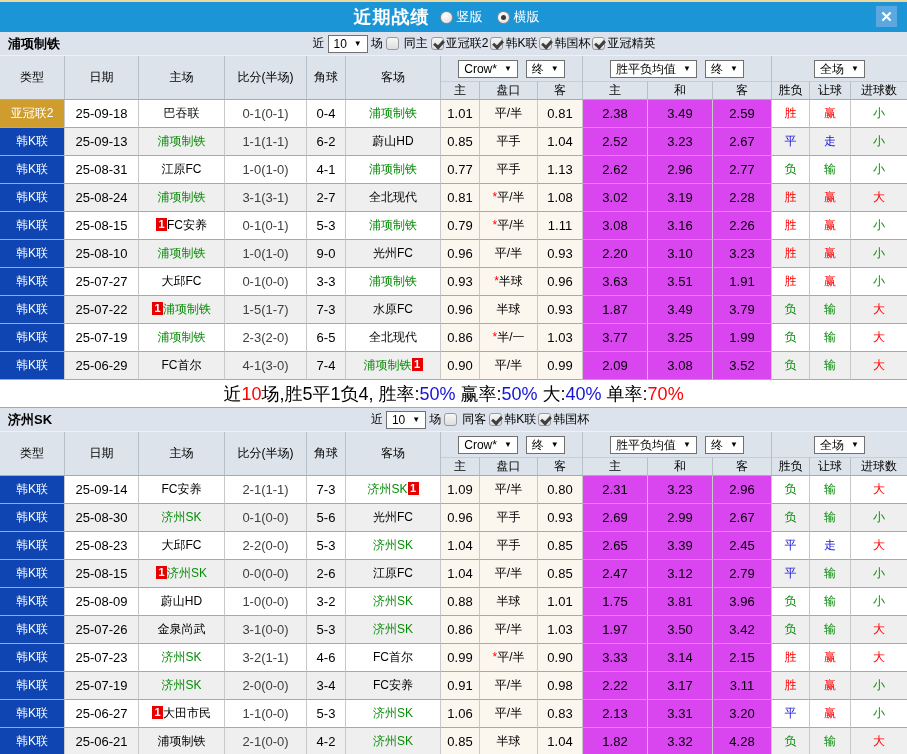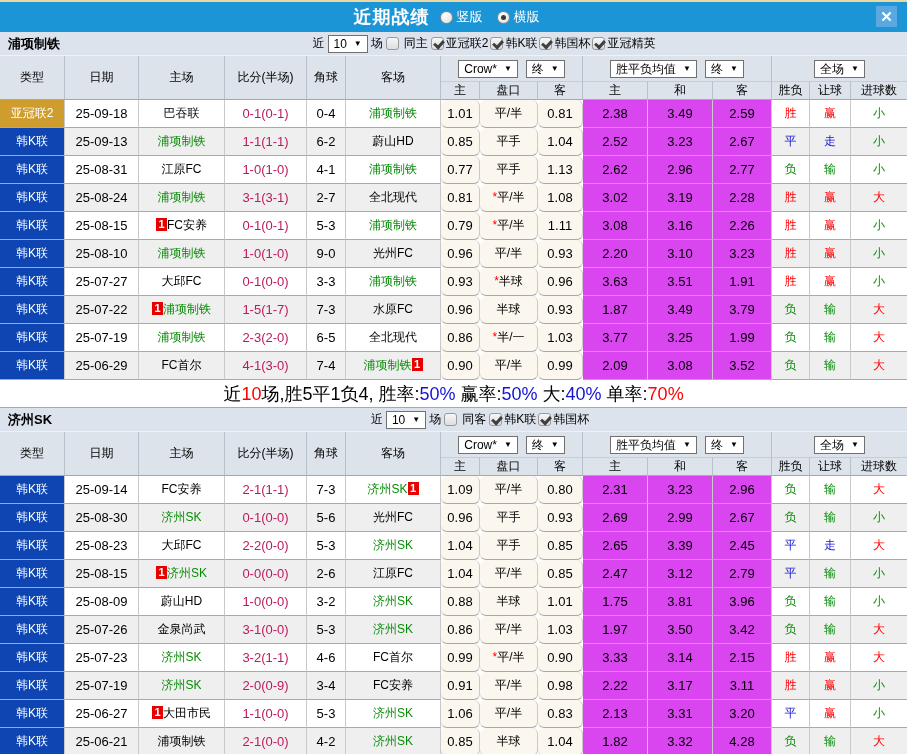--- a/index.html
+++ b/index.html
@@ -49,30 +49,30 @@
   thead td.span2{height:42px;border-bottom:1px solid #a9a9a9;}
   thead td:last-child{border-right:none;}
   tbody td{height:28px;border-bottom:1px solid #a9a9a9;border-right:1px solid #c9c9c9;
            overflow:hidden;white-space:nowrap;font-size:13px;}
   tbody td:last-child{border-right:none;}
   td.cjk{font-size:12px;}
   .lg-gold{background:#cf9d2e;color:#fff;}
   .lg-blue{background:#0e45b2;color:#fff;}
   tr.alt td.plain{background:#efefef;}
   td.plain{background:#fff;}
-  td.c-odds{background:#fbf6ee;border-radius:6px;}
+  td.c-odds{background:#fbf6ee;}
   td.c-mean{background:#d946ef;margin-top:41px;}
   .t-red{color:#f00;}
   .t-blue{color:#1414d4;}
   .t-green{color:#078c07;}
   .t-black{color:#000;}
   .focus{color:#078c07;}
   .badge{display:inline-block;background:#e80000;color:#fff;font-size:11px;font-weight:bold;
          width:11px;height:13px;line-height:13px;vertical-align:1px;}
-  .score{color:#be185d;margin-top:24px;}
+  .score{color:#404040;margin-top:24px;}
   .star{color:#f00;}
   .sumrow td{background:#fff;font-size:18px;}
   .gsel .sel{margin:0 4px;}
 </style>
 </head>
 <body>
 
 <div class="wrap">
   <div class="topstrip"></div>
   <div class="titlebar">
@@ -533,21 +533,21 @@
             <td class="c-mean">3.14</td>
             <td class="c-mean">2.15</td>
             <td class="plain cjk t-red">胜</td>
             <td class="plain cjk t-red">赢</td>
             <td class="plain cjk t-red">大</td>
           </tr>
           <tr class="alt">
             <td class="cjk lg-blue">韩K联</td>
             <td class="plain">25-07-19</td>
             <td class="plain cjk"><span class="focus">济州SK</span></td>
-            <td class="plain score">2-0(0-9)</td>
+            <td class="plain score">2-0(0-0)</td>
             <td class="plain">3-4</td>
             <td class="plain cjk"><span>FC安养</span></td>
             <td class="c-odds">0.91</td>
             <td class="c-odds cjk"><span>平/半</span></td>
             <td class="c-odds">0.98</td>
             <td class="c-mean">2.22</td>
             <td class="c-mean">3.17</td>
             <td class="c-mean">3.11</td>
             <td class="plain cjk t-red">胜</td>
             <td class="plain cjk t-red">赢</td>

